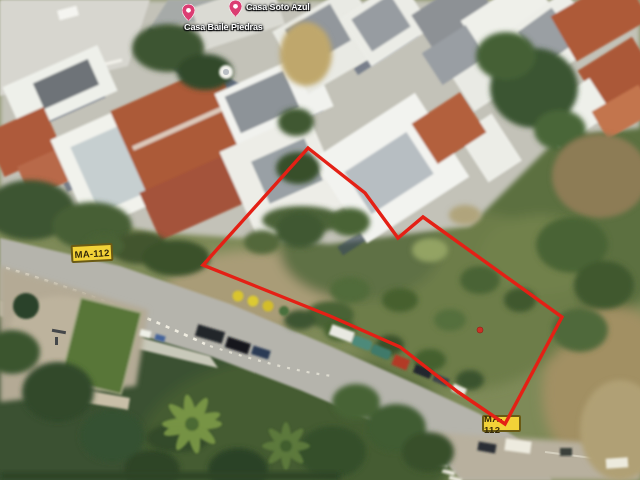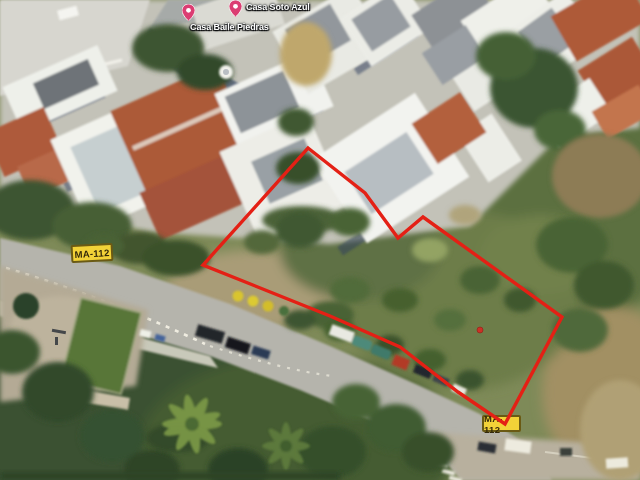--- a/index.html
+++ b/index.html
@@ -19,21 +19,21 @@
   
   .boundary{z-index:10;pointer-events:none;}
 
   
   .pin{position:absolute;width:13px;height:17px;z-index:15;}
   .pin.p1{left:182px;top:4px;}
   .pin.p2{left:229px;top:0px;}
   .place-label{position:absolute;z-index:15;color:#fff;font-size:9px;font-weight:bold;
          letter-spacing:-0.1px;white-space:nowrap;
          text-shadow:0 0 2px #15181c,0 0 3px #15181c,1px 1px 1px #000,-1px 1px 1px #000;text-align:center;}
-  .place-label.l1{left:190px;top:22px;}
+  .place-label.l1{left:184px;top:22px;}
   .place-label.l2{left:246px;top:2px;}
 </style>
 </head>
 <body>
 
 <div class="stage">
 
   <svg class="layer" width="640" height="480" viewBox="0 0 640 480">
     <defs>
       <filter id="b1" x="-30%" y="-30%" width="160%" height="160%">

